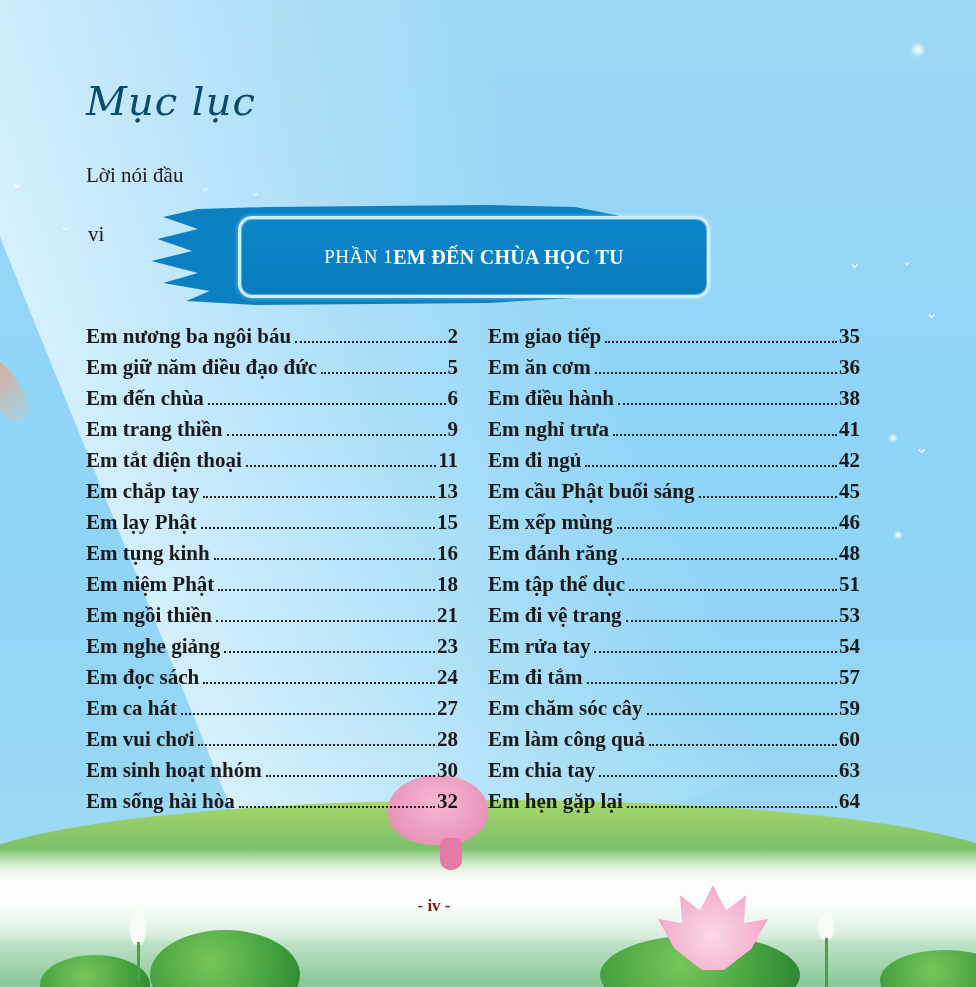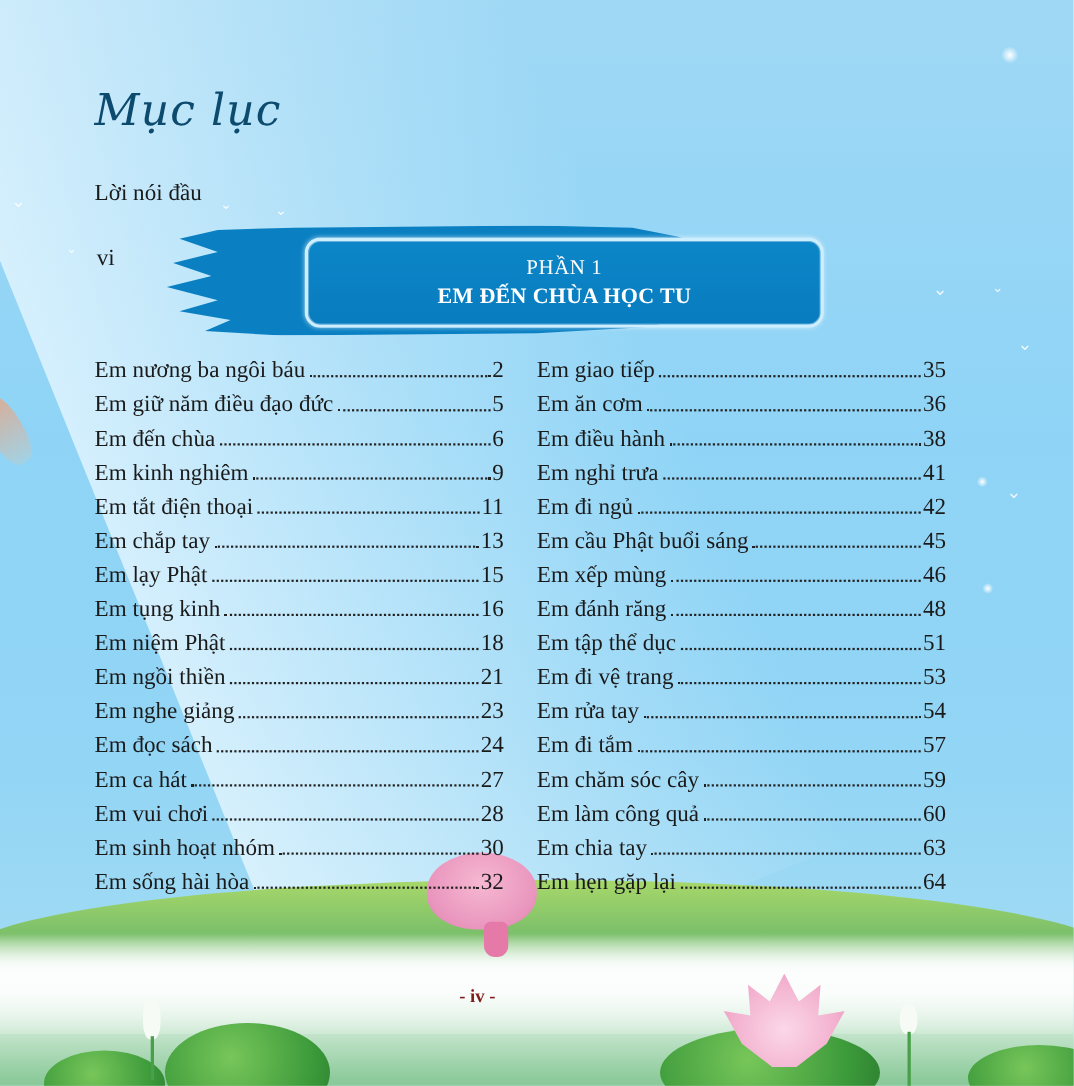--- a/index.html
+++ b/index.html
@@ -44,27 +44,27 @@
   .banner-brush {
     position: absolute; left: 140px; top: 205px; width: 580px; height: 100px;
     background: #0a80c3;
     clip-path: polygon(4% 12%, 10% 4%, 22% 2%, 60% 0%, 75% 2%, 82% 10%, 88% 20%, 92% 30%, 89% 40%, 95% 48%, 88% 58%, 91% 68%, 84% 80%, 78% 92%, 60% 98%, 20% 100%, 8% 96%, 12% 86%, 4% 78%, 10% 68%, 2% 56%, 9% 46%, 3% 34%, 10% 24%);
   }
   .banner-box {
     position: absolute; left: 238px; top: 216px; width: 466px; height: 76px;
     border: 3px solid #cdeeff; border-radius: 14px;
     background: linear-gradient(180deg, #0c86c8 0%, #087cbf 100%);
     box-shadow: 0 0 0 1px rgba(255,255,255,.35) inset, 0 0 4px rgba(255,255,255,.5);
-    display: flex; flex-direction: column; align-items: center; justify-content: center;
-    color: #fff; text-align: center; margin-left: 39px;
+    display: flex; flex-direction: row; align-items: center; justify-content: center;
+    color: #fff; text-align: center;
   }
   .banner-part { font-size: 19px; line-height: 24px; letter-spacing: .5px; }
   .banner-title { font-size: 20px; line-height: 26px; font-weight: bold; letter-spacing: .3px; }
 
-  .col { position: absolute; top: 321px; }
+  .col { position: absolute; top: 321px; font-weight: bold; }
   .col-left { left: 86px; width: 372px; }
   .col-right { left: 488px; width: 372px; }
   .col .toc-row { position: relative; width: 100%; }
 
   
   .ground {
     position: absolute; left: -40px; top: 800px; width: 1060px; height: 240px;
     background: linear-gradient(180deg, #a8d86a 0%, #7cc06a 20%, #eaf6ef 32%, #f4fbf7 42%, #cde9d4 55%, #8ecb9c 75%, #6db88a 100%);
     border-radius: 50% 50% 0 0 / 30% 30% 0 0;
   }
@@ -151,21 +151,21 @@
       <span class="label">Em giữ năm điều đạo đức</span>
       <span class="dots"></span>
       <span class="page">5</span>
     </div>
     <div class="toc-row">
       <span class="label">Em đến chùa</span>
       <span class="dots"></span>
       <span class="page">6</span>
     </div>
     <div class="toc-row">
-      <span class="label">Em kinh nghiêm</span>
+      <span class="label">Em trang thiền</span>
       <span class="dots"></span>
       <span class="page">9</span>
     </div>
     <div class="toc-row">
       <span class="label">Em tắt điện thoại</span>
       <span class="dots"></span>
       <span class="page">11</span>
     </div>
     <div class="toc-row">
       <span class="label">Em chắp tay</span>

